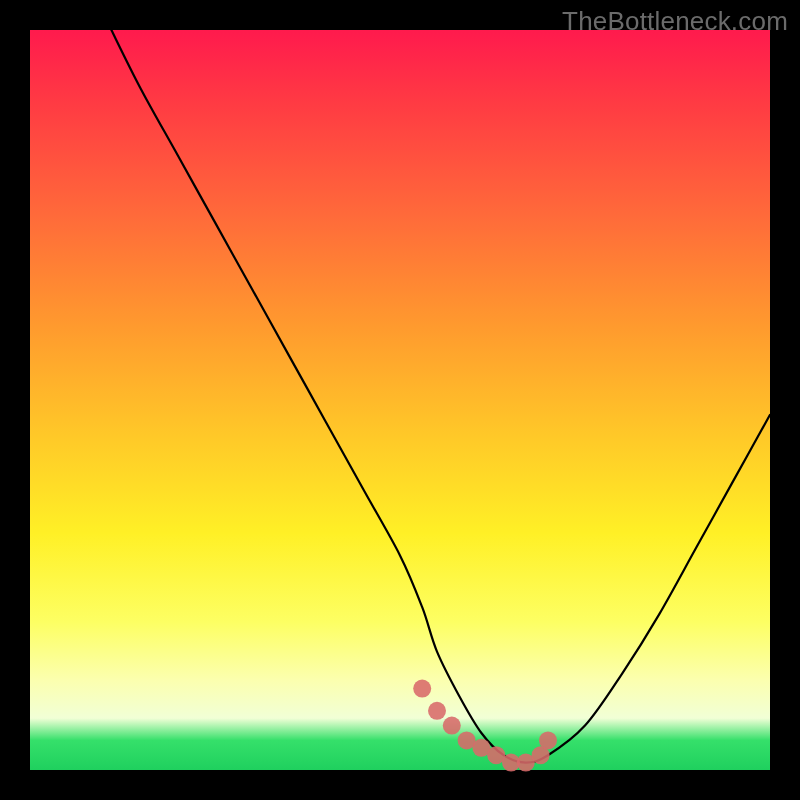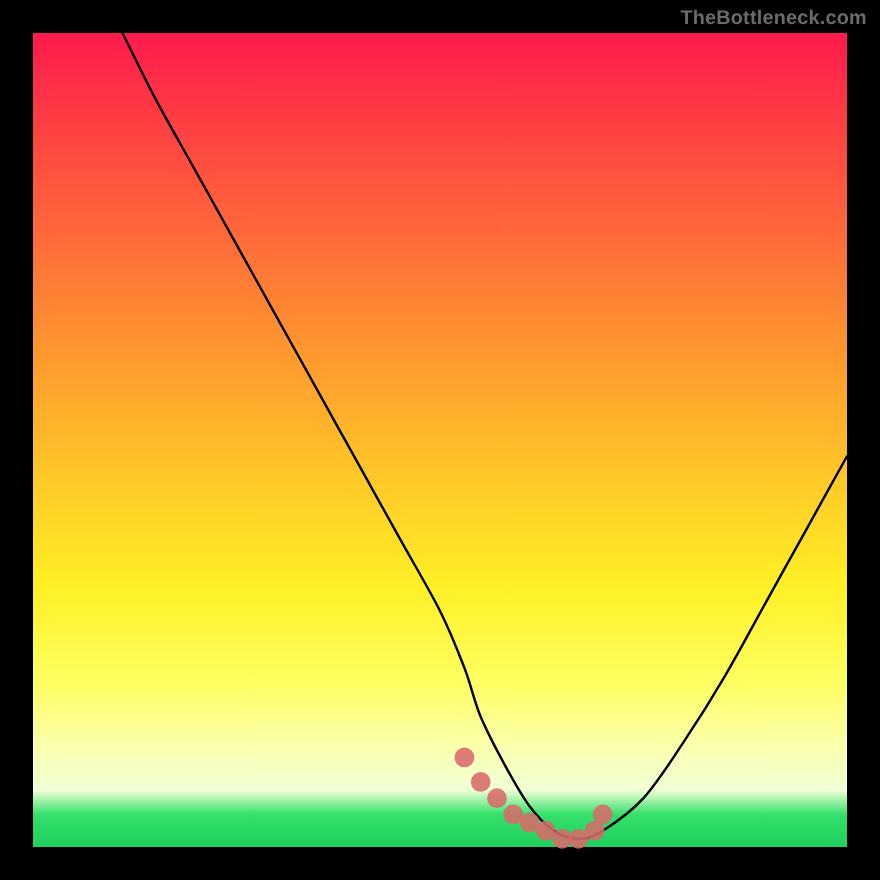--- a/index.html
+++ b/index.html
@@ -36,22 +36,22 @@
       #f1ffd6 93%,
       #35e06a 96%,
       #1fd05e 100%
     );
   }
   .attribution {
     position: absolute;
     top: 6px;
     right: 12px;
     color: #6b6b6b;
-    font-size: 18px;
-    font-weight: 700;
+    font-size: 26px;
+    font-weight: 400;
     letter-spacing: 0.2px;
     user-select: none;
   }
   svg.curve {
     position: absolute;
     inset: 0;
     width: 100%;
     height: 100%;
     overflow: visible;
   }

